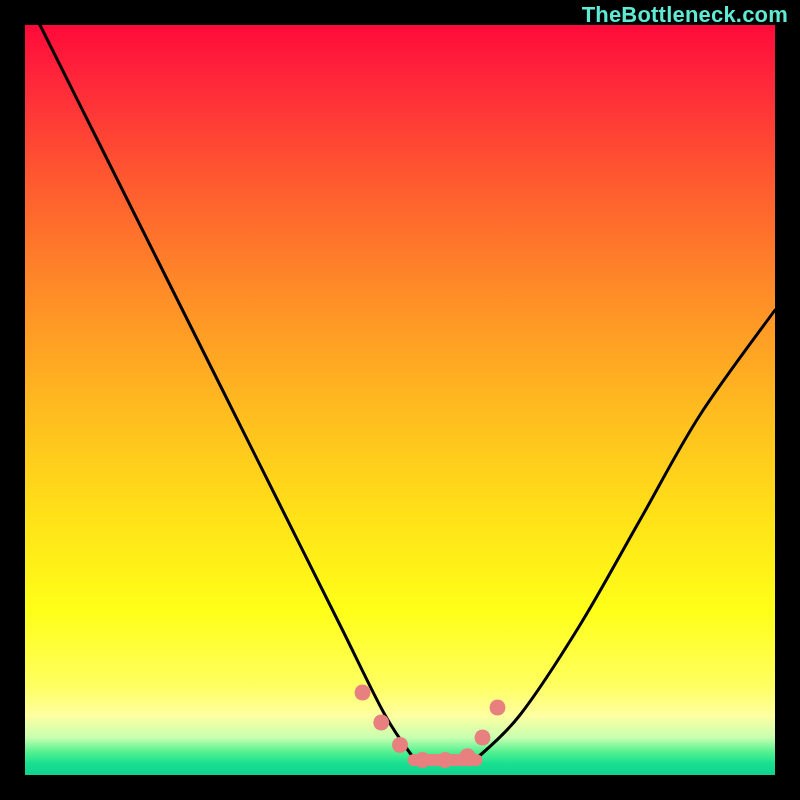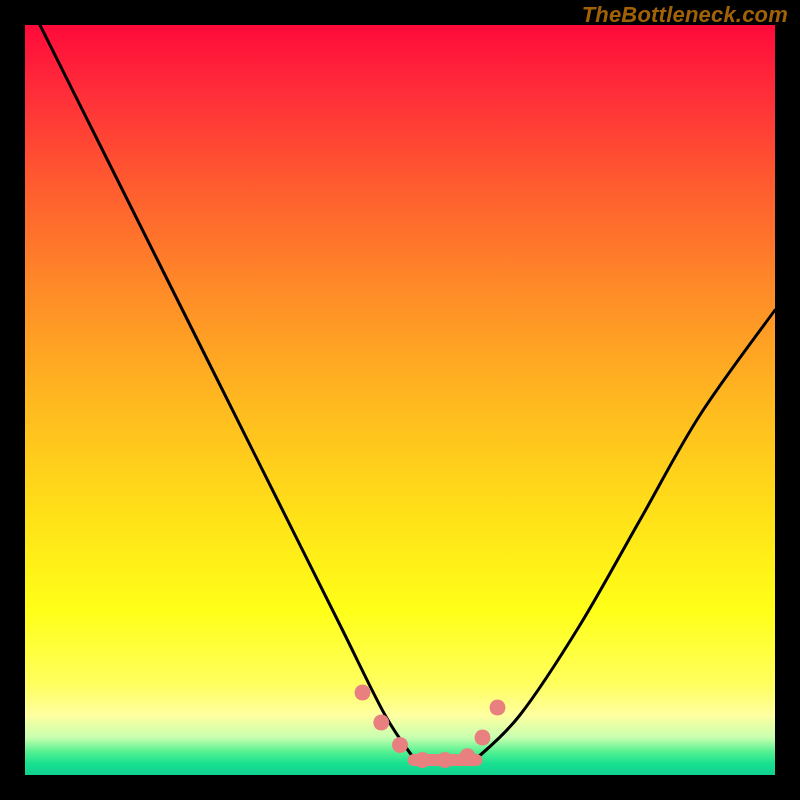--- a/index.html
+++ b/index.html
@@ -30,26 +30,25 @@
       #c8ffb0 95%,
       #50f090 97%,
       #18e090 98.5%,
       #10d090 100%
     );
   }
   .attribution {
     position: absolute;
     top: 2px;
     right: 12px;
-    color: #a16207;
+    color: #5eead4;
     font-size: 22px;
     font-weight: 600;
     letter-spacing: 0.2px;
     font-family: Arial, Helvetica, sans-serif;
-    font-style: italic;
   }
   svg.curves {
     position: absolute;
     left: 0;
     top: 0;
     width: 750px;
     height: 750px;
     overflow: visible;
   }
   .curve {

